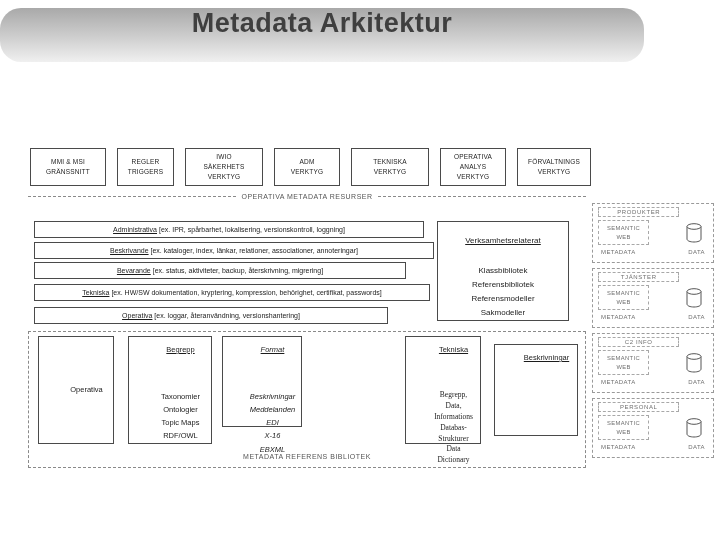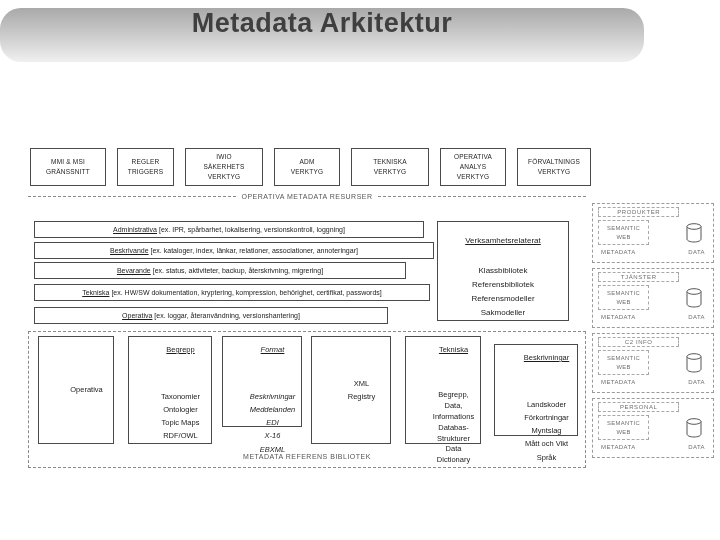--- a/index.html
+++ b/index.html
@@ -34,21 +34,21 @@
   .vbody { white-space:pre-line; line-height:1.75;margin-top:16px; }
 
   
   .ref-lib { position:absolute; border:1px dashed #8a8a8a; background:transparent; }
   .ref-lib-label { position:absolute; text-align:center; font-size:7px; color:#555; letter-spacing:.5px; }
 
   .refbox { position:absolute; background:#fff; border:1px solid #4a4a4a; text-align:center;
     font-size:7.5px; color:#1c1c1c; padding-top:8px;padding-left:21px; }
   .ref-title { text-decoration:underline; margin-bottom:1px; }
   .ref-body { white-space:pre-line; line-height:1.75;margin-top:36px; }
-  .refbox.tight .ref-body { line-height:1.45; }
+  .refbox.tight .ref-body { line-height:1.45;font-family:Liberation Serif, serif; }
   .refbox.centered { display:flex; align-items:center; justify-content:center; padding-top:0; white-space:pre-line; line-height:1.75; }
 
   
   .rc-group { position:absolute; left:592px; width:122px; border:1px dashed #9a9a9a; padding:3px 5px; }
   .rc-header { display:block; width:74%; text-align:center; font-size:6px; color:#707070;
     letter-spacing:.6px; border:1px dashed #a8a8a8; padding:1px 2px; }
   .rc-mid { display:flex; align-items:center; justify-content:space-between; margin-top:3px; padding-right:6px; }
   .rc-sem { border:1px dashed #a8a8a8; font-size:5.8px; color:#707070; padding:3px 8px;
     white-space:pre-line; text-align:center; line-height:1.5; letter-spacing:.4px; }
   .rc-cyl { display:inline-flex; }
@@ -126,41 +126,34 @@
 
   <div class="refbox" style="left:222px; top:336px; width:80px; height:91px;font-style:italic;">
     <div class="ref-title">Format</div>
     <div class="ref-body">Beskrivningar
 Meddelanden
 EDI
 X-16
 EBXML</div>
   </div>
 
-  <div class="refbox centered" style="left:311px; top:336px; width:80px; height:108px;">XML
-Registry</div>
 
   <div class="refbox tight" style="left:405px; top:336px; width:76px; height:108px;">
     <div class="ref-title">Tekniska</div>
     <div class="ref-body">Begrepp,
 Data,
 Informations
 Databas-
 Strukturer
 Data
 Dictionary</div>
   </div>
 
   <div class="refbox" style="left:494px; top:344px; width:84px; height:92px;">
     <div class="ref-title">Beskrivningar</div>
-    <div class="ref-body">Landskoder
-Förkortningar
-Myntslag
-Mått och Vikt
-Språk</div>
   </div>
 
   <div class="rc-group" style="top:203px; height:60px;">
     <div class="rc-header">PRODUKTER</div>
     <div class="rc-mid">
       <div class="rc-sem">SEMANTIC
 WEB</div>
       <span class="rc-cyl">
         <svg width="16" height="20" viewBox="0 0 16 20">
             <path d="M1 3.5 V16 c0 1.8 3.1 3 7 3 s7 -1.2 7 -3 V3.5" fill="#fff" stroke="#555" stroke-width="1"></path>

